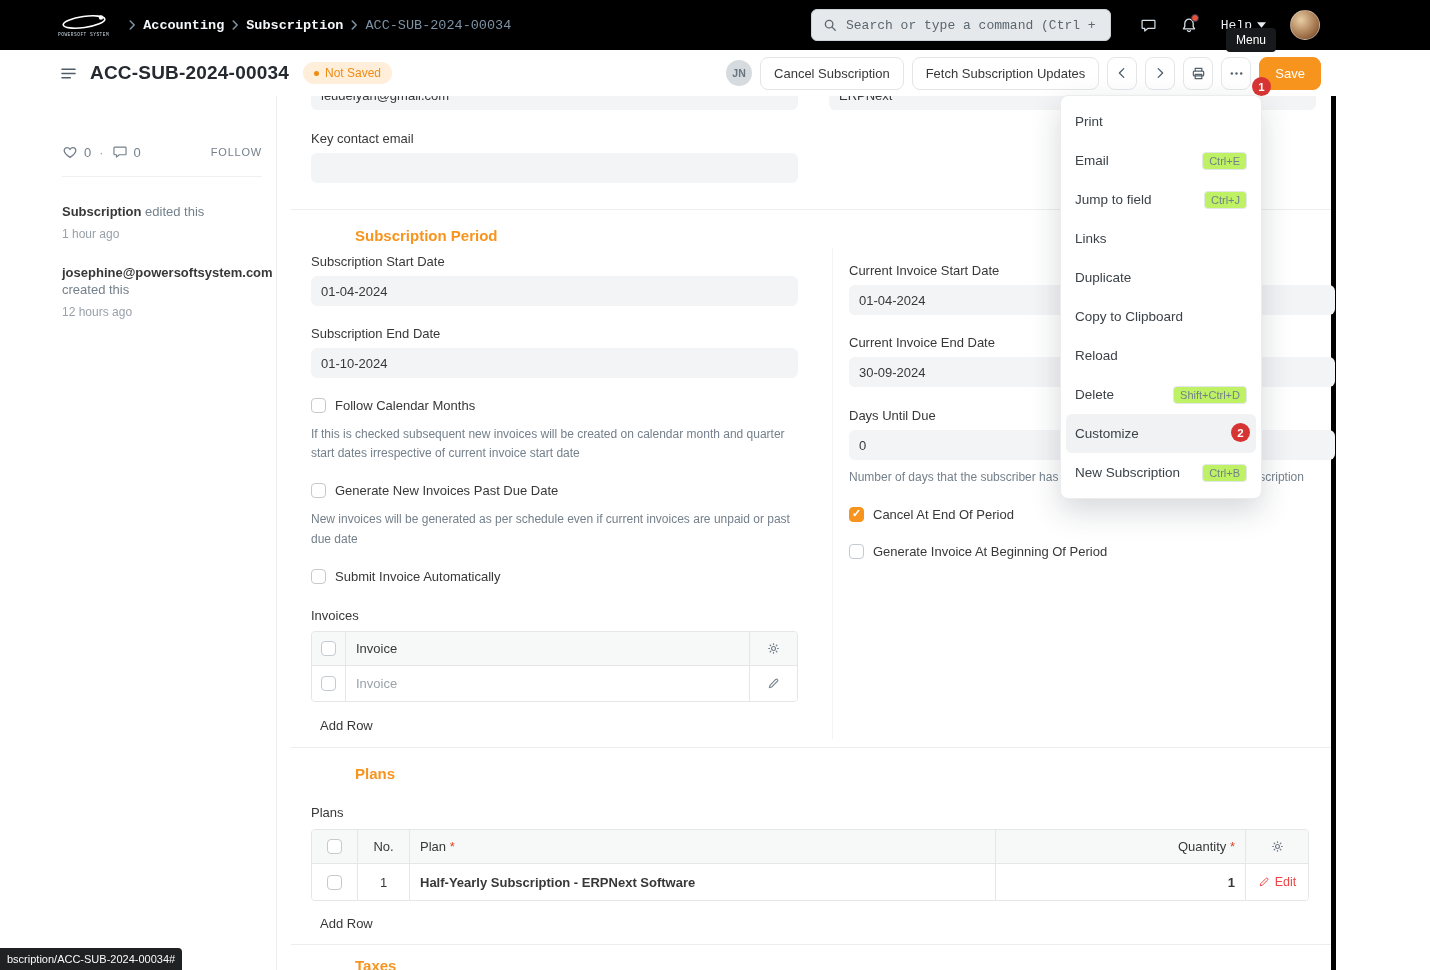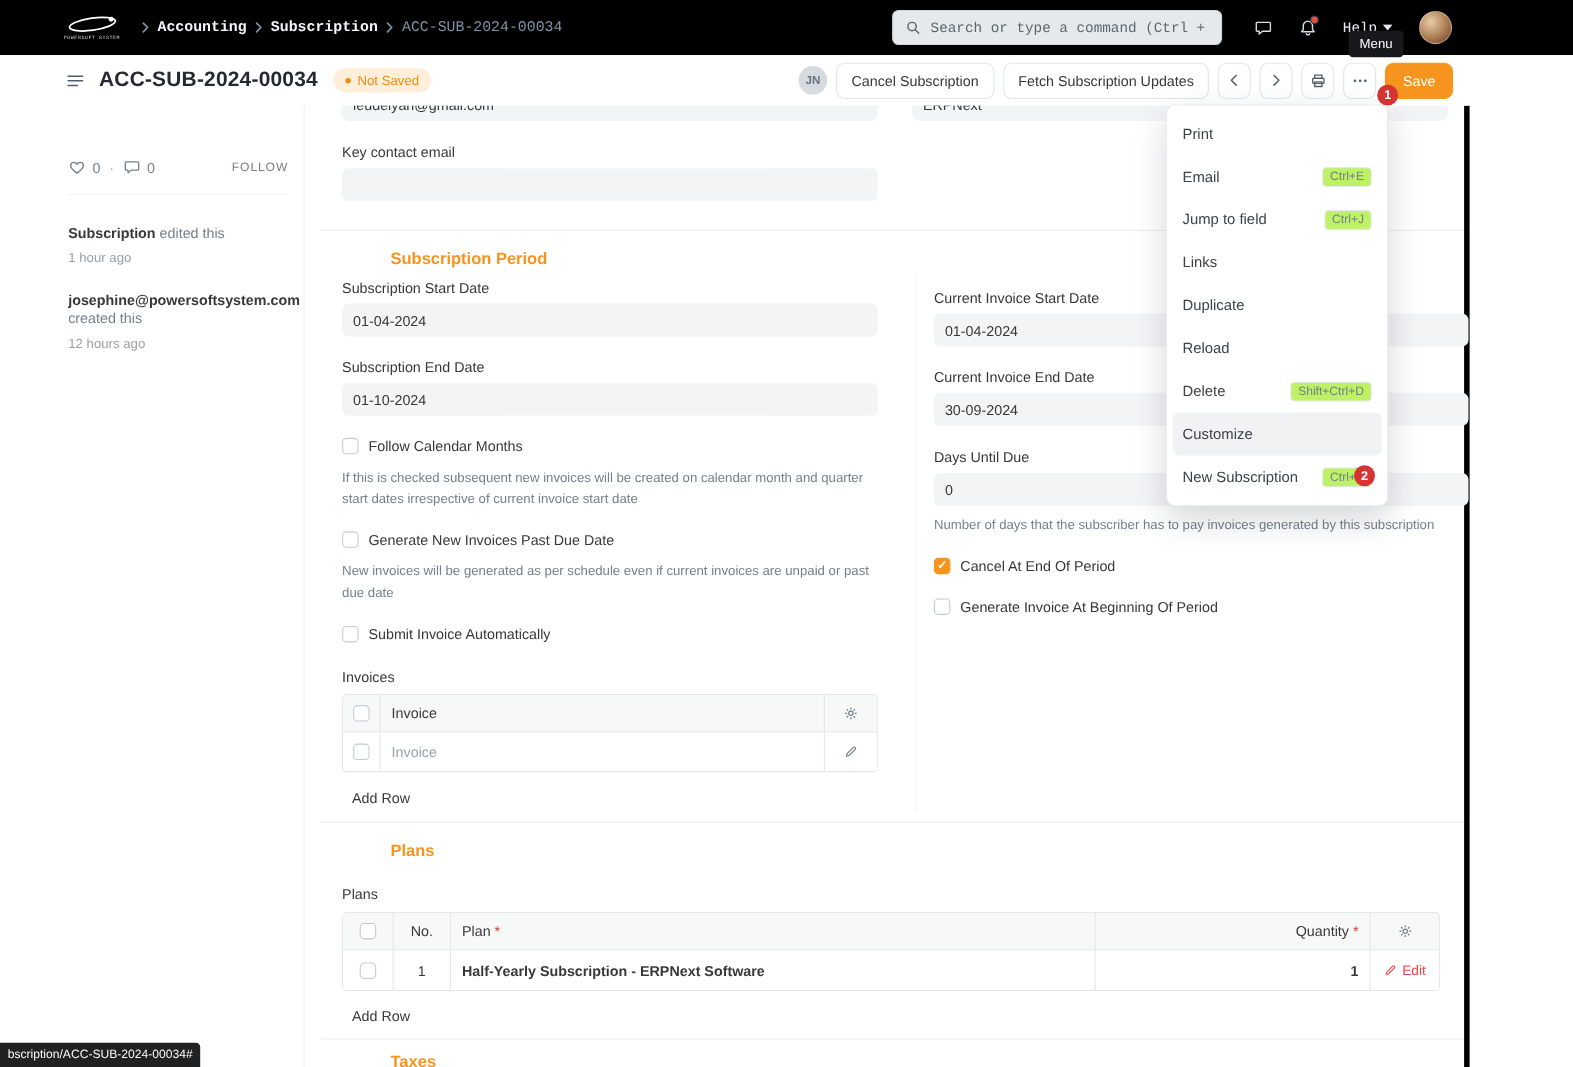--- a/index.html
+++ b/index.html
@@ -263,20 +263,23 @@
     </div>
   <div class="dd-item">
       <span>Jump to field</span>
       <kbd>Ctrl+J</kbd>
     </div>
   <div class="dd-item">
       <span>Links</span>
     </div>
   <div class="dd-item">
       <span>Duplicate</span>
+    </div>
+  <div class="dd-item">
+      <span>Copy to Clipboard</span>
     </div>
   <div class="dd-item">
       <span>Reload</span>
     </div>
   <div class="dd-item">
       <span>Delete</span>
       <kbd>Shift+Ctrl+D</kbd>
     </div>
   <div class="dd-item highlight">
       <span>Customize</span>

